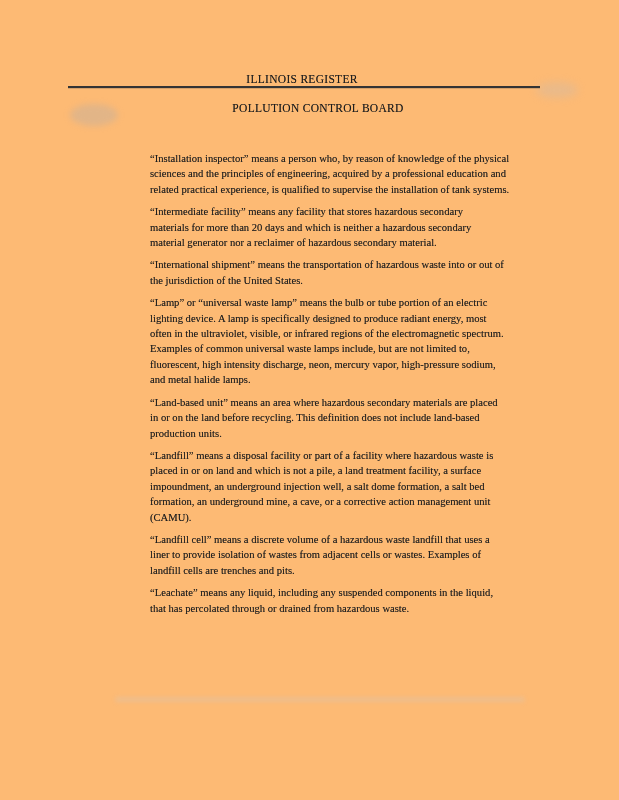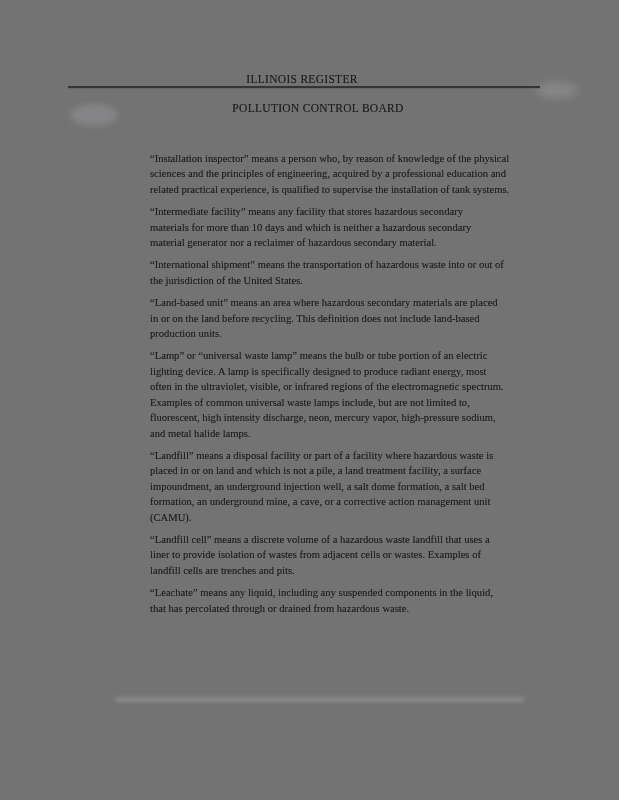--- a/index.html
+++ b/index.html
@@ -4,21 +4,21 @@
 <style>
   html, body {
     margin: 0;
     padding: 0;
     background: #ffffff;
   }
   .page {
     position: relative;
     width: 619px;
     height: 800px;
-    background: #737373;
+    background: #fdba74;
     overflow: hidden;
     font-family: "Liberation Serif", "DejaVu Serif", serif;
     color: #1d1d1d;
   }
   
   .hdr-line {
     position: absolute;
     left: 0;
     width: 604px;
     text-align: center;
@@ -91,33 +91,33 @@
   <div class="hdr-rule"></div>
 
   <div class="hdr-line hdr-board">POLLUTION CONTROL BOARD</div>
 
 
   <div class="bodycol">
     <p>“Installation inspector” means a person who, by reason of knowledge of the physical
 sciences and the principles of engineering, acquired by a professional education and
 related practical experience, is qualified to supervise the installation of tank systems.</p>
     <p>“Intermediate facility” means any facility that stores hazardous secondary
-materials for more than 10 days and which is neither a hazardous secondary
+materials for more than 20 days and which is neither a hazardous secondary
 material generator nor a reclaimer of hazardous secondary material.</p>
     <p>“International shipment” means the transportation of hazardous waste into or out of
 the jurisdiction of the United States.</p>
-    <p>“Land-based unit” means an area where hazardous secondary materials are placed
-in or on the land before recycling.  This definition does not include land-based
-production units.</p>
     <p>“Lamp” or “universal waste lamp” means the bulb or tube portion of an electric
 lighting device.  A lamp is specifically designed to produce radiant energy, most
 often in the ultraviolet, visible, or infrared regions of the electromagnetic spectrum.
 Examples of common universal waste lamps include, but are not limited to,
 fluorescent, high intensity discharge, neon, mercury vapor, high-pressure sodium,
 and metal halide lamps.</p>
+    <p>“Land-based unit” means an area where hazardous secondary materials are placed
+in or on the land before recycling.  This definition does not include land-based
+production units.</p>
     <p>“Landfill” means a disposal facility or part of a facility where hazardous waste is
 placed in or on land and which is not a pile, a land treatment facility, a surface
 impoundment, an underground injection well, a salt dome formation, a salt bed
 formation, an underground mine, a cave, or a corrective action management unit
 (CAMU).</p>
     <p>“Landfill cell” means a discrete volume of a hazardous waste landfill that uses a
 liner to provide isolation of wastes from adjacent cells or wastes.  Examples of
 landfill cells are trenches and pits.</p>
     <p>“Leachate” means any liquid, including any suspended components in the liquid,
 that has percolated through or drained from hazardous waste.</p>

